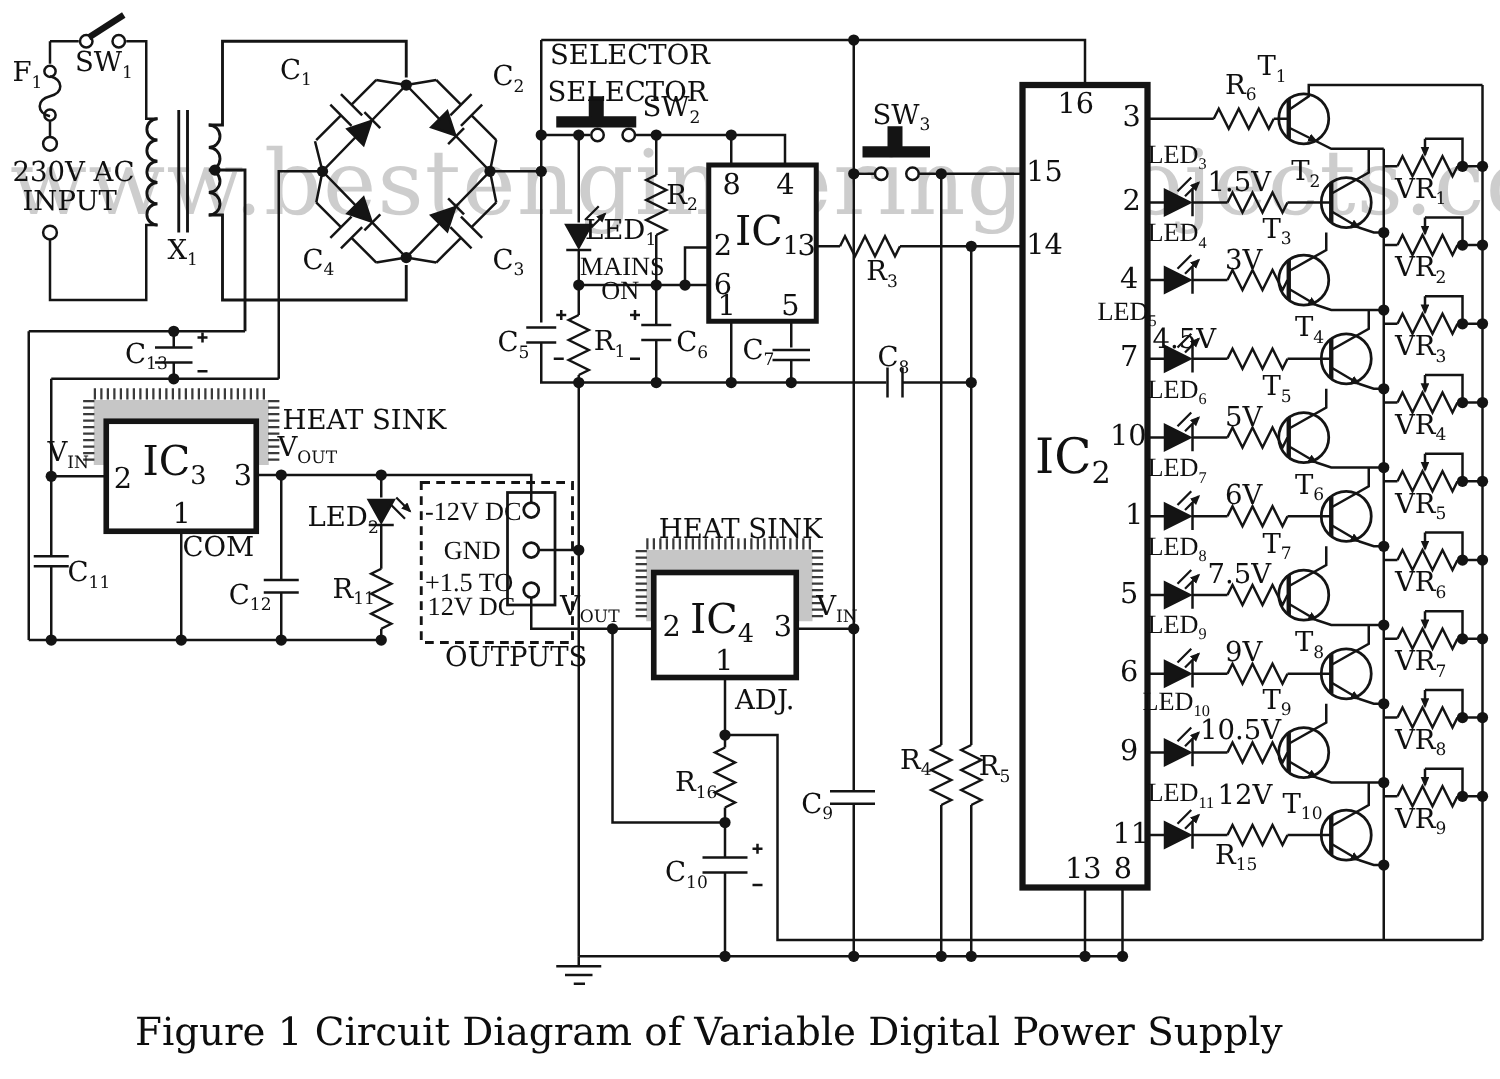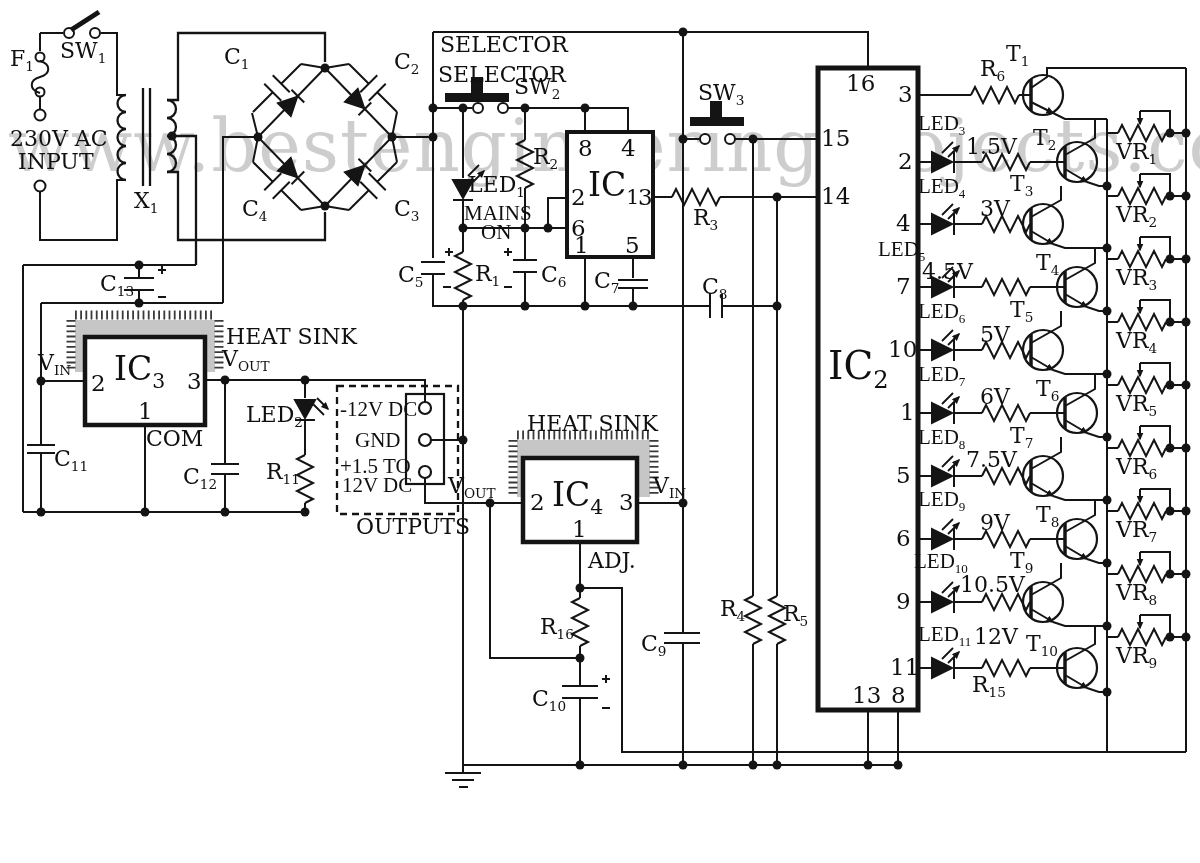--- a/index.html
+++ b/index.html
@@ -638,13 +638,14 @@
 <span class="lbl sm" style="left:914px;top:551px"><span>LED</span><sub>10</sub></span>
 <span class="lbl" style="left:960px;top:574px">10.5V</span>
 <span class="lbl" style="left:1010px;top:550px"><span>T</span><sub>9</sub></span>
 <span class="lbl" style="left:1116px;top:582px"><span>VR</span><sub>8</sub></span>
 <span class="lbl sm" style="left:918px;top:624px"><span>LED</span><sub>11</sub></span>
 <span class="lbl" style="left:974px;top:626px">12V</span>
 <span class="lbl" style="left:972px;top:674px"><span>R</span><sub>15</sub></span>
 <span class="lbl" style="left:1026px;top:633px"><span>T</span><sub>10</sub></span>
 <span class="lbl" style="left:1116px;top:645px"><span>VR</span><sub>9</sub></span>
 
+<div class="caption">Figure 1 Circuit Diagram of Variable Digital Power Supply</div>
 </div>
 
 </body></html>

